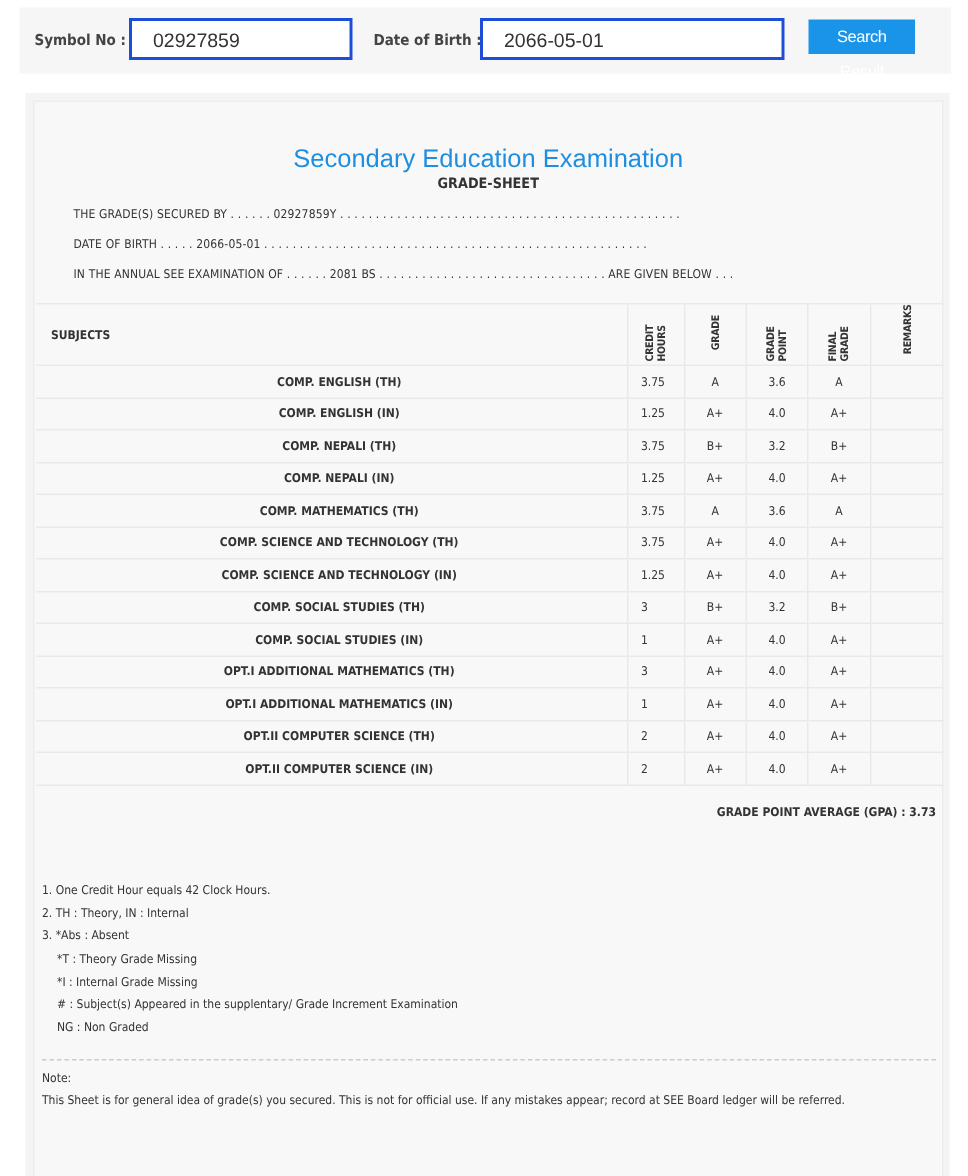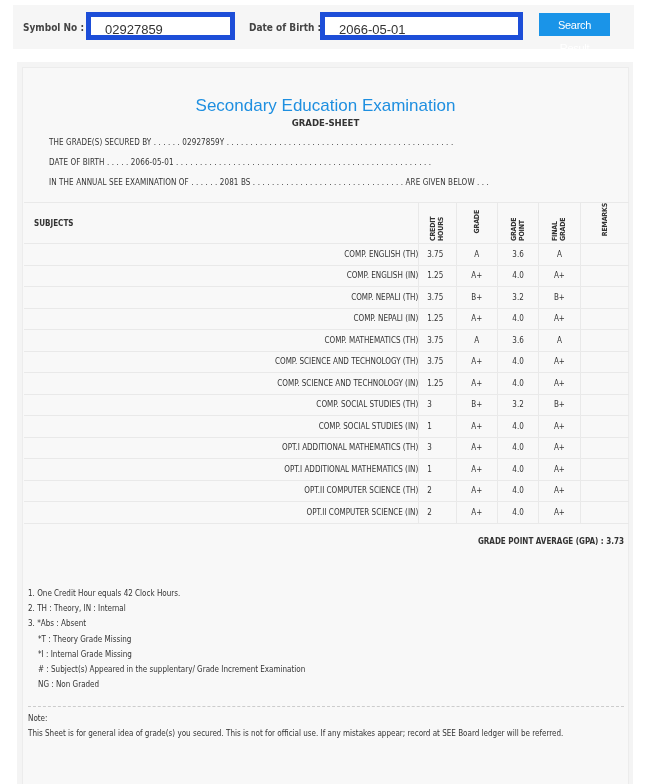--- a/index.html
+++ b/index.html
@@ -5,21 +5,21 @@
   html, body { margin:0; padding:0; background:#ffffff; }
   body { width:645px; height:784px; overflow:hidden; position:relative;
          font-family:"DejaVu Sans", sans-serif; color:#333; }
 
   
   .search-bar { position:absolute; left:13px; top:5px; width:621px; height:44px;
                 background:#f6f6f6; }
   .search-bar .lbl { position:absolute; top:17px; font-size:10px; font-weight:bold; color:#444;
                      font-family:"DejaVu Sans Condensed","DejaVu Sans", sans-serif; }
   .search-bar .inp { position:absolute; top:7px; height:28px; box-sizing:border-box;
-                     background:#fff; border:5px solid #1d4ed8; padding:0 14px;
+                     background:#fff; border:2px solid #1d4ed8; padding:0 14px;
                      font-family:"Liberation Sans", sans-serif; font-size:13px; color:#333;
                      line-height:26px; }
   .search-bar .btn { position:absolute; left:526px; top:8px; width:71px; height:23px;
                      background:#1a94e8; color:#fff; border:none;
                      font-family:"Liberation Sans", sans-serif; font-size:11px;
                      line-height:23px; text-align:center; letter-spacing:-0.3px; }
 
   
   .panel { position:absolute; left:17px; top:62px; width:616px; height:722px;
            background:#f4f4f4; }
@@ -33,21 +33,21 @@
               font-family:"DejaVu Sans Condensed","DejaVu Sans", sans-serif; }
   .info { position:absolute; left:26px; font-size:8px; color:#333; white-space:nowrap;
           font-family:"DejaVu Sans Condensed","DejaVu Sans", sans-serif; letter-spacing:0.1px; }
 
   table.grades { position:absolute; left:1px; top:134px; width:605px; border-collapse:collapse;
                  font-size:8px; color:#333;
                  font-family:"DejaVu Sans Condensed","DejaVu Sans", sans-serif; }
   table.grades th, table.grades td { border-top:1px solid #e9e9e9; border-left:1px solid #e9e9e9;
                  padding:0; height:20.5px; }
   table.grades tr > *:first-child { border-left:none; }
-  table.grades td.subj { padding-left:10px; text-align:right; width:381px; }
+  table.grades td.subj { padding-left:10px; text-align:center; width:381px;font-weight:bold; }
   table.grades td.num { text-align:left; padding-left:8px; }
   table.grades td.ctr { text-align:center; }
   table.grades th { height:38px; font-weight:bold; }
   table.grades th.subj-h { text-align:left; padding-left:10px; font-size:8px; }
   .vert { display:inline-block; writing-mode:vertical-rl; transform:rotate(180deg);
           font-size:7px; line-height:8px; text-align:left; letter-spacing:-0.2px; }
   table.grades tr.gpa td { height:36px; text-align:right; padding-right:5px; font-weight:bold;
                            border-left:none; }
 
   .legend { position:absolute; left:5px; top:518px; font-size:8px; color:#333; line-height:15.2px;

